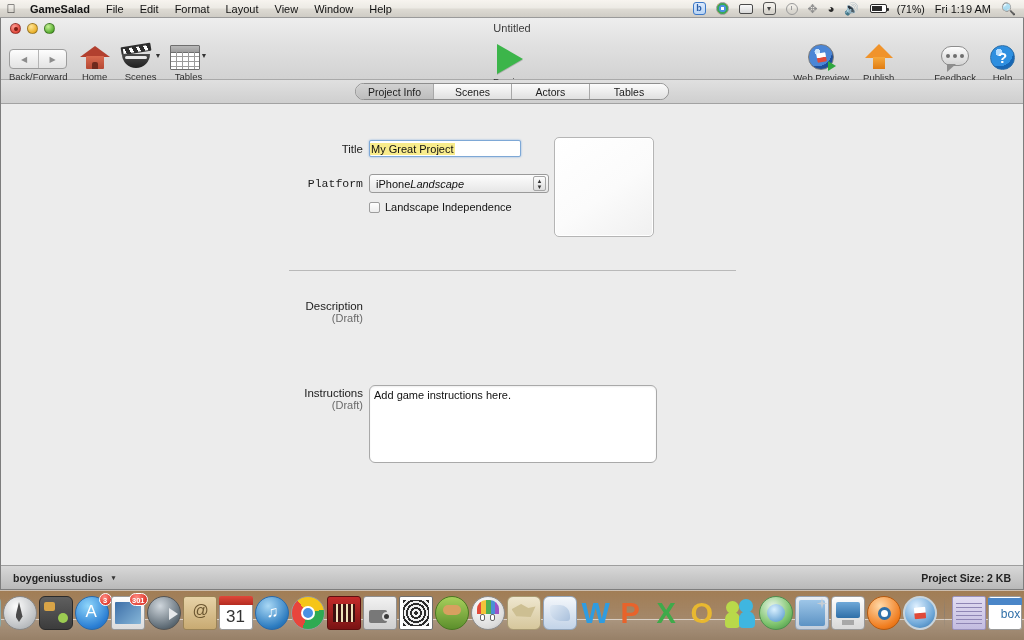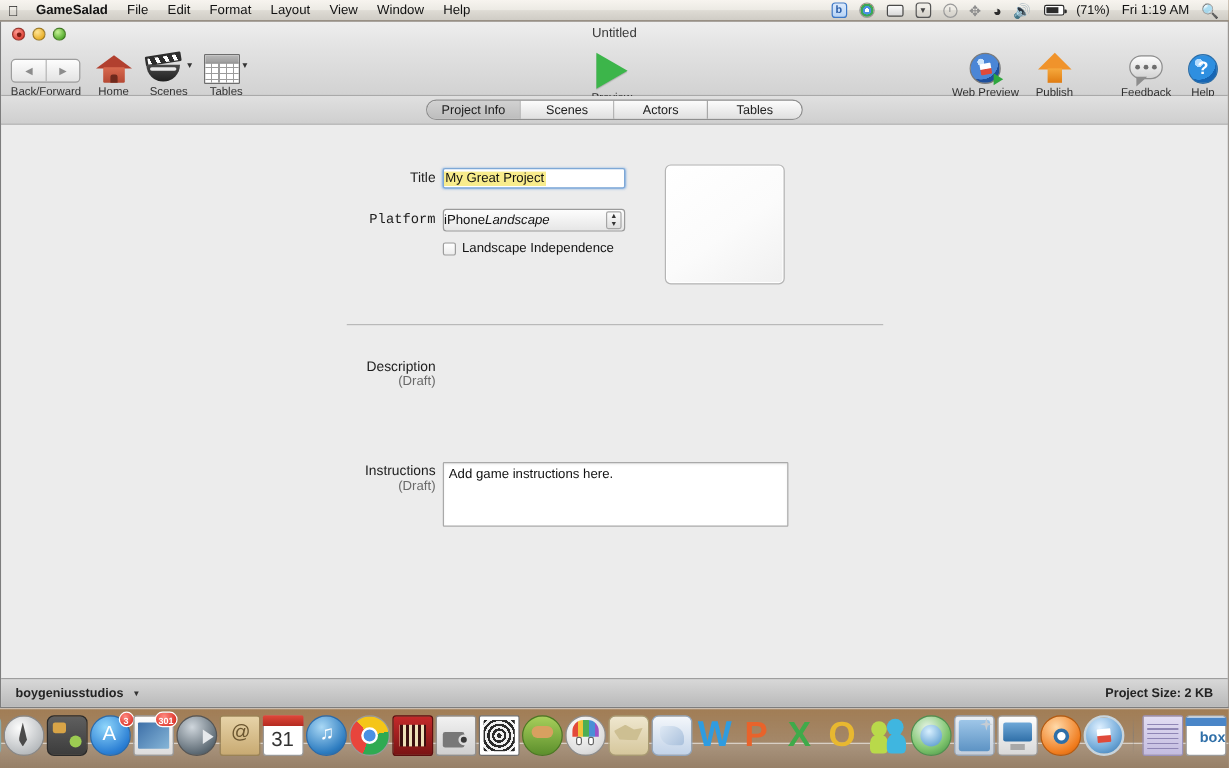--- a/index.html
+++ b/index.html
@@ -187,23 +187,23 @@
   .flabel .sub { display:block; color:#6a6a6a; font-size:11px; }
 
   .titlefield {
     width:152px; height:17px; border:1px solid #7ea8d6; border-radius:2px;
     background:#fff; box-shadow: 0 0 2px rgba(90,150,220,.75);
     display:flex; align-items:center; padding:0 0;
   }
   .titlefield span{ background:#f8ec8c; font-size:11px; color:#111; padding:0 1px; }
 
   .popup {
-    width:152px; height:19px; border:1px solid #9a9a9a; border-radius:3px;
+    width:180px; height:19px; border:1px solid #9a9a9a; border-radius:3px;
     background:linear-gradient(180deg,#fdfdfd,#e6e6e6);
-    display:flex; align-items:center; padding:0 0;
+    display:flex; align-items:center; padding:0 6px;
     font-size:11px; color:#111; position:relative;
   }
   .popup .ital{ font-style:italic; }
   .popup .stepper{
     position:absolute; right:2px; top:1px; width:13px; height:15px;
     background:linear-gradient(180deg,#fcfcfc,#dedede); border:1px solid #a5a5a5;border-radius:2px;
     display:flex;flex-direction:column;align-items:center;justify-content:center;
     font-size:6px; line-height:6px; color:#333;
   }
 
@@ -429,21 +429,21 @@
         <span>Description</span>
         <span class="sub">(Draft)</span>
       </div>
     </div>
 
     <div class="row" style="left:290px; top:281px;">
       <div class="flabel" style="width:72px; margin-right:6px; padding-top:2px;">
         <span>Instructions</span>
         <span class="sub">(Draft)</span>
       </div>
-      <div class="textarea" style="width:288px;height:54px;">Add game instructions here.</div>
+      <div class="textarea" style="width:288px;height:78px;border-radius:6px;">Add game instructions here.</div>
     </div>
 
 
   </div>
 
   <div id="statusbar">
     <div class="acct">
       <span>boygeniusstudios</span>
       <span class="tri">▾</span>
     </div>
@@ -600,21 +600,21 @@
     <div class="dock-sep"></div>
 
     <div class="dk">
       <div class="g" style="background:linear-gradient(180deg,#e2ddf2,#c3bce0);border:1px solid #9a92bd;border-radius:2px;"></div>
       <div style="position:absolute;left:4px;top:4px;right:4px;bottom:4px;background:repeating-linear-gradient(180deg,transparent 0 3px,#8f86b5 3px 4px);"></div>
     </div>
 
     <div class="dk">
       <div class="g" style="background:#fff;border:1px solid #9a9a9a;border-radius:3px;"></div>
       <div style="position:absolute;left:0;right:0;top:2px;height:7px;background:#4a86c8;"></div>
-      <div style="position:absolute;left:12px;right:0;top:11px;text-align:center;font-size:12px;font-weight:bold;color:#2f6fa8;line-height:14px;">box</div>
+      <div style="position:absolute;left:12px;right:0;top:11px;text-align:center;font-size:12px;font-weight:normal;color:#2f6fa8;line-height:14px;">box</div>
     </div>
 
     <div class="dk">
       <div class="g" style="background:linear-gradient(180deg,#d8d8d8,#9a9a9a);border-radius:3px 3px 5px 5px;border:1px solid #777;"></div>
 
     </div>
 
   </div>
 </div>
 

